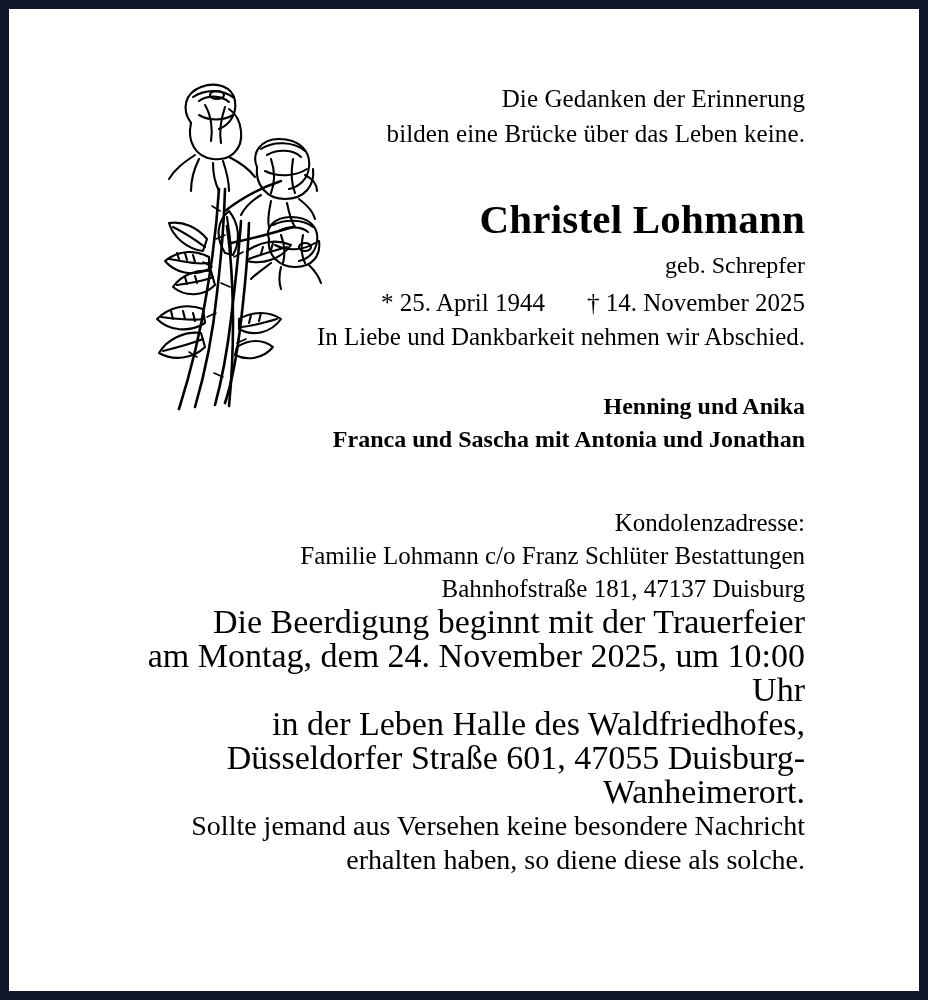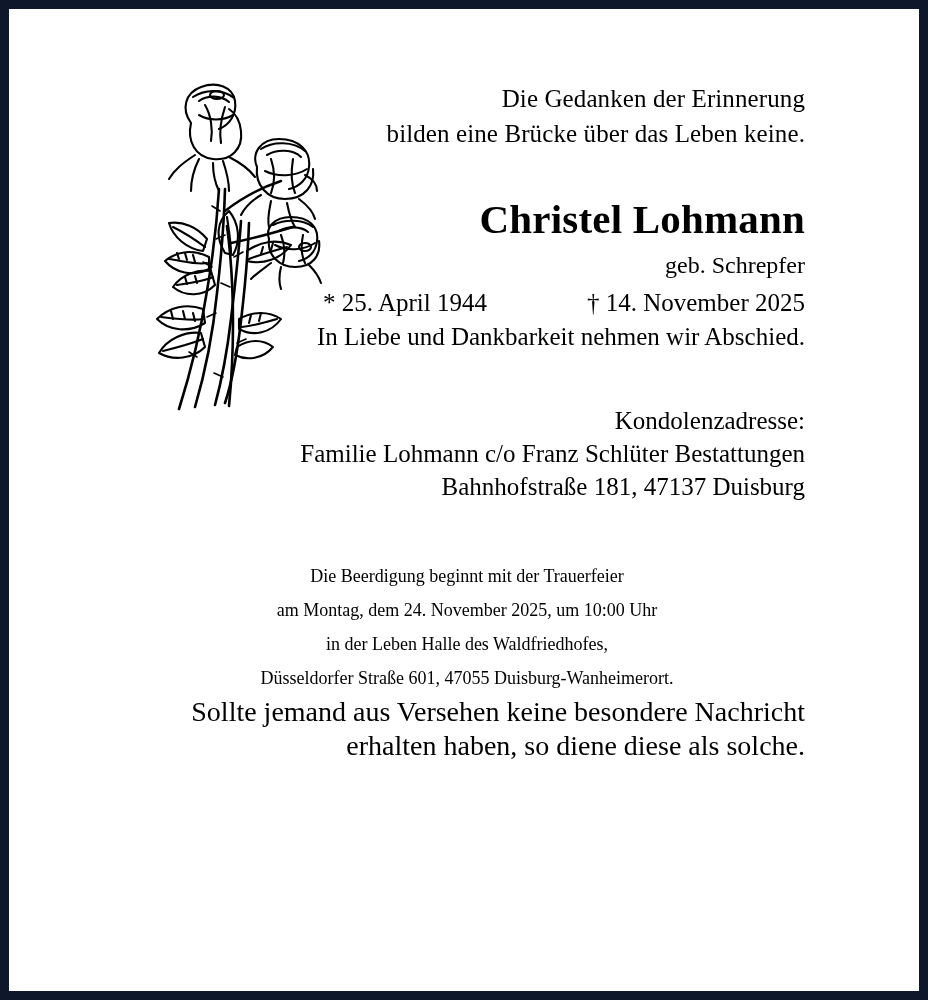--- a/index.html
+++ b/index.html
@@ -81,21 +81,21 @@
     line-height: 33px;
     margin-top: 6px;
   }
 
   .dates-row {
     margin-top: 4px;
     font-size: 25px;
     line-height: 34px;
     display: flex;
     justify-content: flex-end;
-    gap: 100px;
+    gap: 42px;
     white-space: nowrap;
   }
 
   .farewell {
     font-size: 25px;
     line-height: 34px;
   }
 
   .survivors {
     margin-top: 36px;
@@ -111,24 +111,22 @@
     margin-top: 50px;
     font-size: 25px;
     line-height: 33px;
   }
   .condolence .line {
     display: block;
     text-align: right;
   }
 
   .service {
-    margin-top: 56px;
-    font-size: 18px;
+    font-size: 34px;
     line-height: 34px;
-    text-align: center;
   }
   .service .line {
     display: block;
   }
 
   .notice-note {
     font-size: 28px;
     line-height: 34px;
   }
   .notice-note .line {
@@ -268,20 +266,24 @@
         <div class="deceased-name">Christel Lohmann</div>
         <div class="maiden-name">geb. Schrepfer</div>
         <div class="dates-row">
           <span>* 25. April 1944</span>
           <span>† 14. November 2025</span>
         </div>
       </div>
 
       <div class="farewell">In Liebe und Dankbarkeit nehmen wir Abschied.</div>
 
+      <div class="survivors">
+        <span class="line">Henning und Anika</span>
+        <span class="line">Franca und Sascha mit Antonia und Jonathan</span>
+      </div>
 
       <div class="condolence">
         <span class="line">Kondolenzadresse:</span>
         <span class="line">Familie Lohmann c/o Franz Schlüter Bestattungen</span>
         <span class="line">Bahnhofstraße 181, 47137 Duisburg</span>
       </div>
 
       <div class="service">
         <span class="line">Die Beerdigung beginnt mit der Trauerfeier</span>
         <span class="line">am Montag, dem 24. November 2025, um 10:00 Uhr</span>

